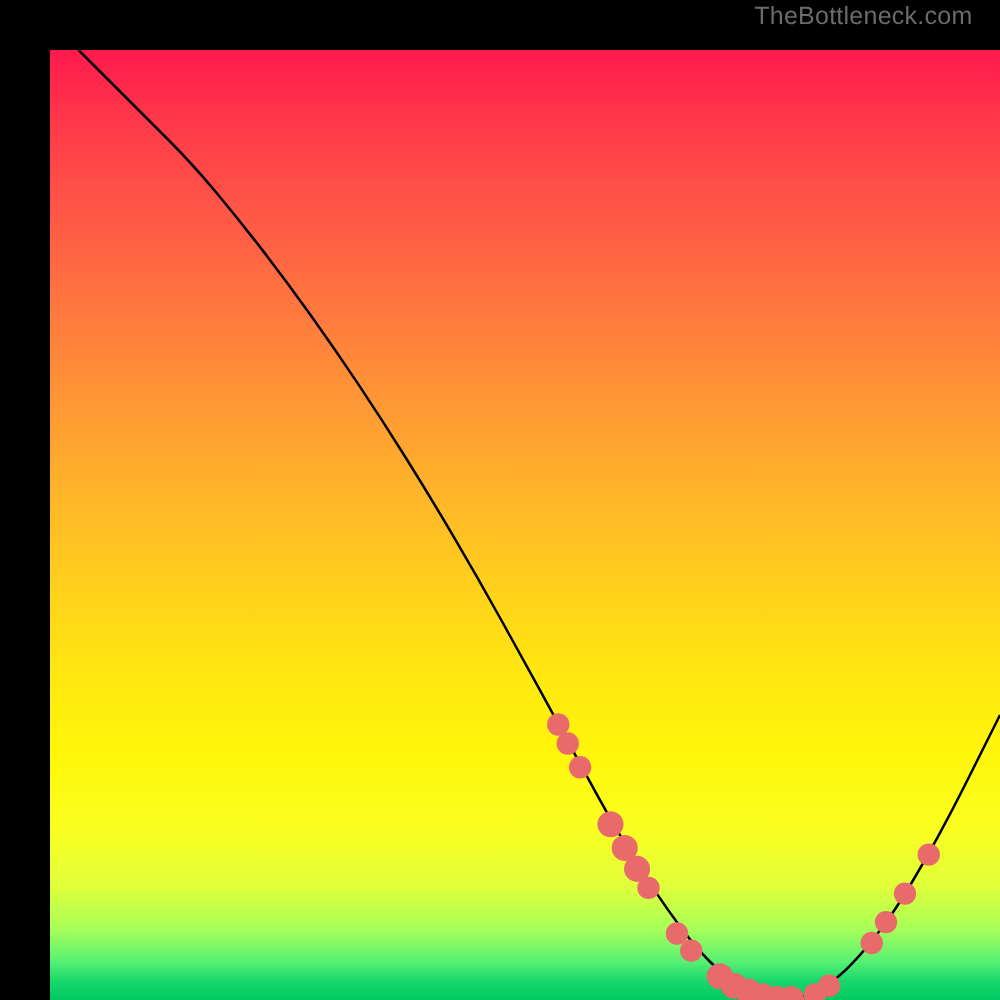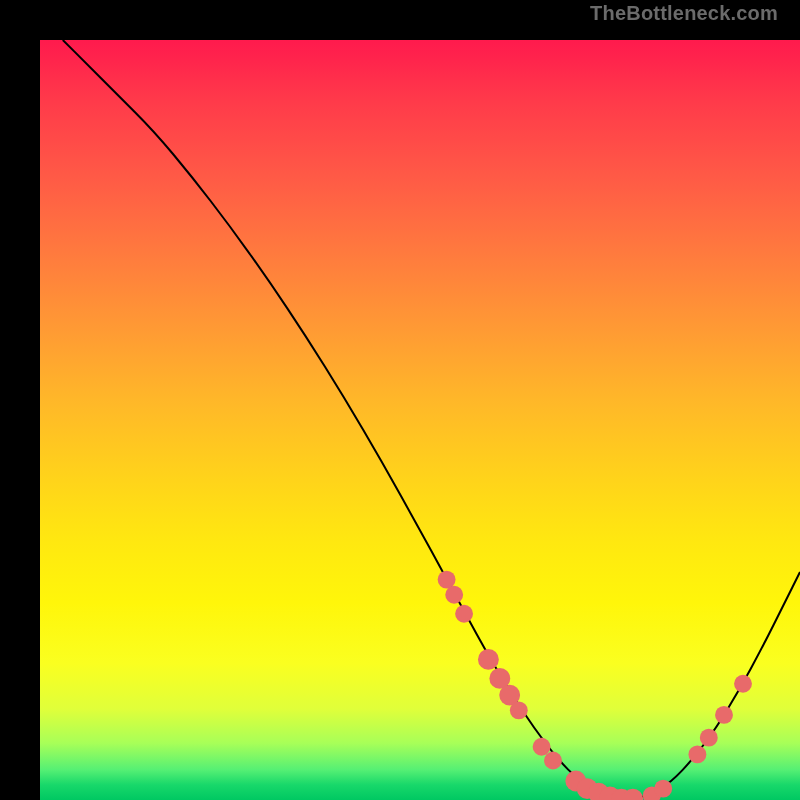--- a/index.html
+++ b/index.html
@@ -48,21 +48,21 @@
       #18d86a 98%,
       #00c862 100%
     );
   }
   .watermark {
     position: absolute;
     top: 2px;
     right: 22px;
     color: #6b6b6b;
     font-size: 20px;
-    font-weight: 700;
+    font-weight: 400;
     letter-spacing: 0.2px;
     user-select: none;
   }
   svg.curve {
     position: absolute;
     inset: 0;
   }
 </style>
 </head>
 <body>

